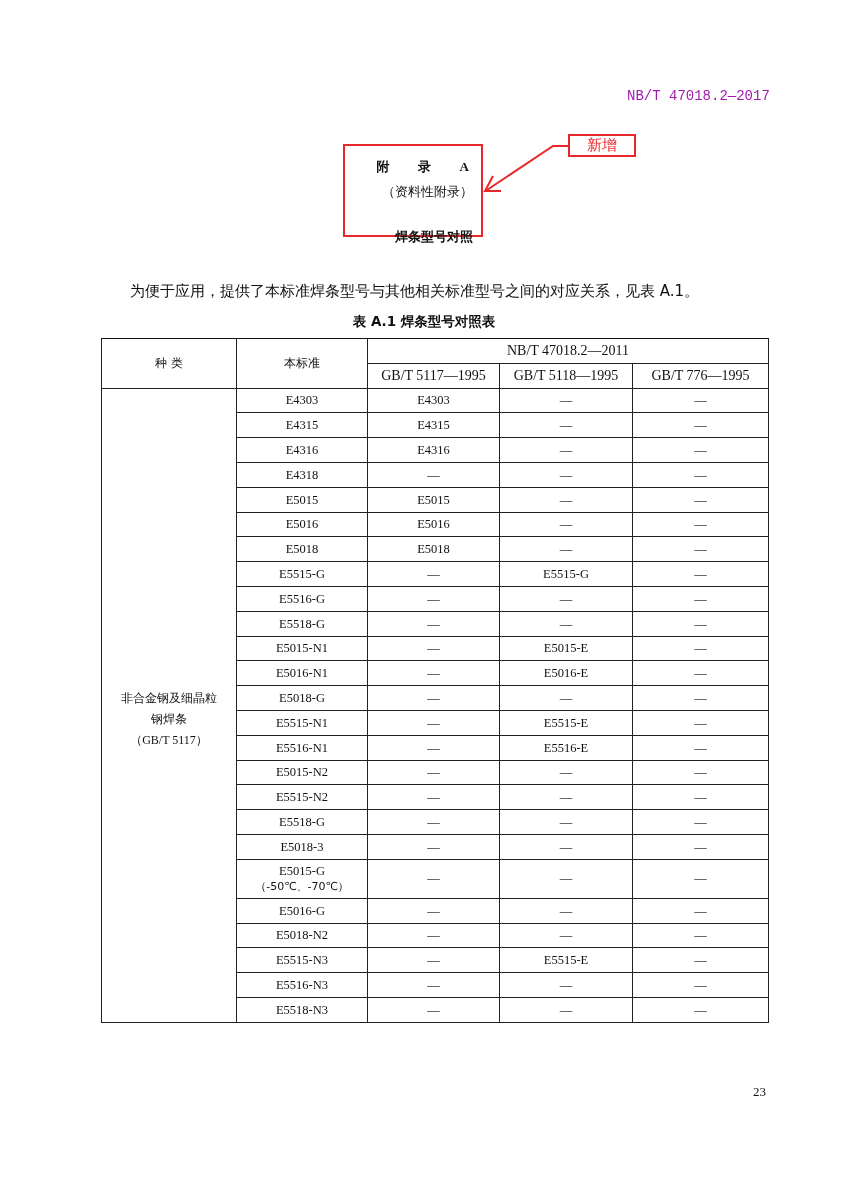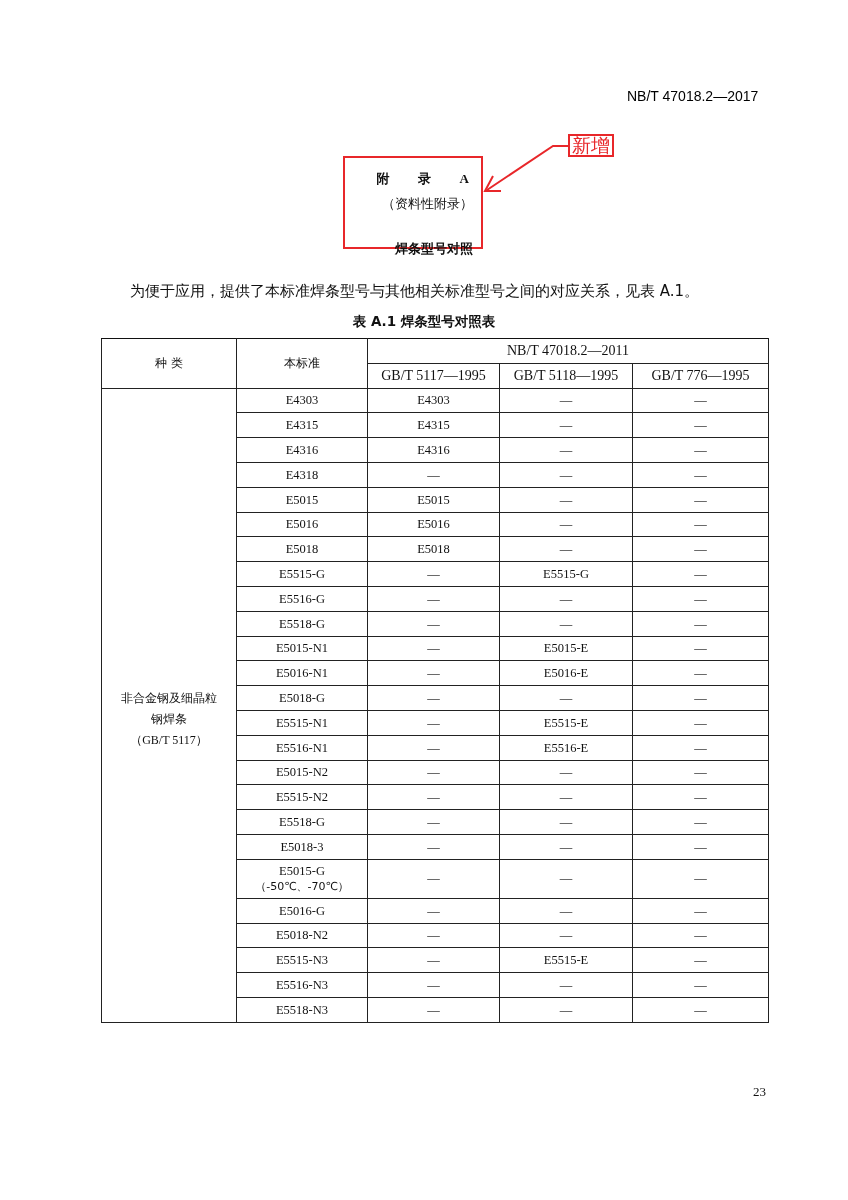--- a/index.html
+++ b/index.html
@@ -1,28 +1,28 @@
 <!DOCTYPE html>
 <html><head>
 <meta charset="utf-8">
 <style>
   html, body { margin:0; padding:0; background:#ffffff; }
   body { width:848px; height:1200px; position:relative; overflow:hidden;
          font-family:"Liberation Serif","DejaVu Serif",serif; color:#111; }
-  .docno { position:absolute; left:627px; top:88px; font-family:Liberation Sans, sans-serif;
-           font-size:14px; letter-spacing:0px; color:#000000; }
-  .appendix-box { position:absolute; left:343px; top:156px; width:140px; height:93px;
+  .docno { position:absolute; left:627px; top:88px; font-family:Liberation Mono, monospace;
+           font-size:14px; letter-spacing:0px; color:#a21caf; }
+  .appendix-box { position:absolute; left:343px; top:144px; width:140px; height:93px;
                   border:2px solid #e8272a; box-sizing:border-box; }
   .appendix-box .line { position:absolute; right:8px; font-family:"DejaVu Sans",sans-serif; font-size:13px; font-weight:bold; color:#111; white-space:nowrap; }
   .appendix-box .l1 { top:12px; right:12px; letter-spacing:12px; }
   .appendix-box .l1 .a { font-family:"Liberation Serif",serif; letter-spacing:0; }
   .appendix-box .l2 { top:37px; font-weight:normal; }
   .appendix-box .l3 { top:63px;margin-top:19px; }
-  .new-tag { position:absolute; left:568px; top:134px; width:46px; height:23px; border:2px solid #e8272a; box-sizing:border-box;
-             color:#e8272a; font-family:"Liberation Serif","DejaVu Serif",serif; font-size:19px; text-align:center; line-height:19px; }
+  .new-tag { position:absolute; left:568px; top:134px; width:68px; height:23px; border:2px solid #e8272a; box-sizing:border-box;
+             color:#e8272a; font-family:"Liberation Serif","DejaVu Serif",serif; font-size:15px; text-align:center; line-height:19px; }
   .arrow { position:absolute; left:0; top:0; }
   .intro { position:absolute; left:130px; top:282px; font-size:15px; font-family:"DejaVu Sans",sans-serif; }
   .caption { position:absolute; left:0; width:848px; top:313px; text-align:center; font-family:"DejaVu Sans",sans-serif; font-size:13.5px; font-weight:bold; }
   table.main { position:absolute; left:101px; top:338px; width:667px; border-collapse:collapse; table-layout:fixed; }
   table.main td, table.main th { border:1px solid #222; text-align:center; font-weight:normal; font-size:12.5px; padding:0; height:23.8px; line-height:14px; }
   table.main th { font-size:14px; }
   table.main th.cn { font-family:"DejaVu Sans",sans-serif; font-size:12px; }
   table.main .cat { font-family:"DejaVu Sans",sans-serif; font-size:12px; line-height:21px; }
   table.main .cat .en { font-family:"Liberation Serif",serif; }
   table.main td.tall { height:38px; line-height:15px; }

